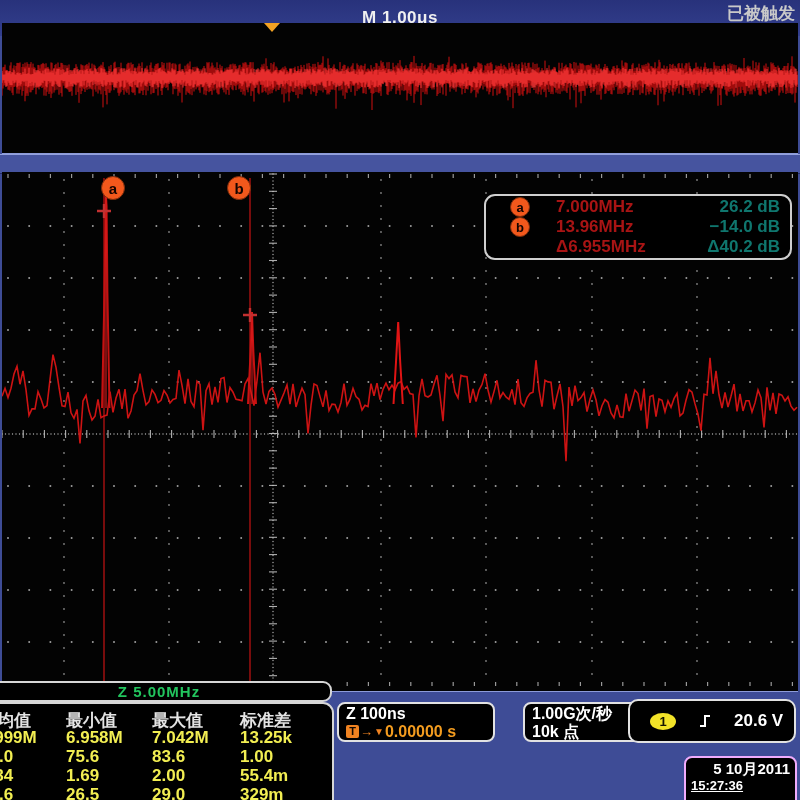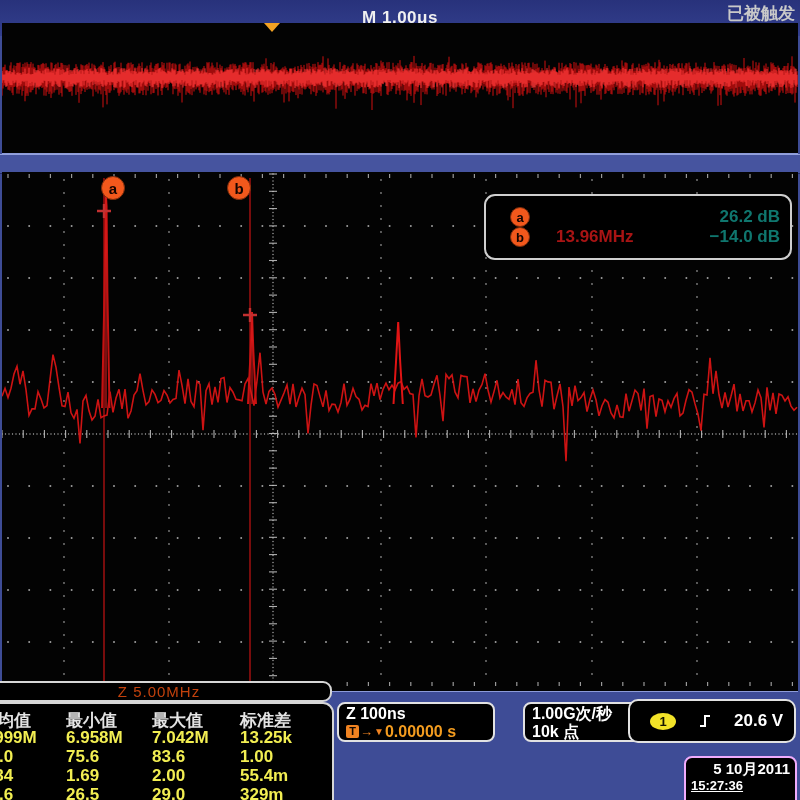--- a/index.html
+++ b/index.html
@@ -51,21 +51,21 @@
   }
   .ro-badge.empty{visibility:hidden;}
   .ro-freq{color:#a81414;font-size:17px;font-weight:bold;margin-left:26px;width:128px;white-space:nowrap;}
   .ro-val{color:#0f766e;font-size:17px;font-weight:bold;margin-left:auto;white-space:nowrap;}
   
   .zscale{
     position:absolute;left:-14px;top:681px;width:346px;height:21px;
     background:#000;border:2px solid #d6d6d6;border-radius:0 9px 9px 0;
     display:flex;align-items:center;justify-content:center;box-sizing:border-box;z-index:8;
   }
-  .zscale span{color:#c2410c;font-size:15px;font-weight:normal;letter-spacing:1px;}
+  .zscale span{color:#22c55e;font-size:15px;font-weight:bold;letter-spacing:1px;}
   .meas{
     position:absolute;left:-30px;top:702px;width:364px;height:110px;
     background:#000;border:2px solid #d6d6d6;border-radius:0 11px 0 0;
     box-sizing:border-box;padding:5px 0 0 8px;z-index:8;overflow:hidden;
   }
   .meas .mrow{display:grid;grid-template-columns:86px 86px 88px 96px;height:19px;align-items:center;}
   .meas .hcell{color:#e4e4e4;font-size:17px;font-weight:bold;white-space:nowrap;}
   .meas .vcell{color:#f2ee52;font-size:17px;font-weight:bold;white-space:nowrap;}
   .infobox{
     position:absolute;background:#000000;border:2px solid #e2e2e2;border-radius:8px;
@@ -1179,26 +1179,32 @@
       <path d="M391.5 232L394 190L396.2 150L398.2 190L400.8 232" stroke="#e01414" stroke-width="2" fill="none" opacity="1"></path>
       <path d="M95 39L109 39M102 32L102 46" stroke="#c23030" stroke-width="2.4" fill="none" opacity="1"></path>
       <path d="M241 143L255 143M248 136L248 150" stroke="#c23030" stroke-width="2.4" fill="none" opacity="1"></path>
     </svg>
   <div class="mbadge" style="left:99px;top:4px;">a</div>
   <div class="mbadge" style="left:225px;top:4px;">b</div>
 
   <div class="readout">
     <div class="ro-row">
       <span class="ro-badge">a</span>
+      <span class="ro-freq">7.000MHz</span>
       <span class="ro-val">26.2 dB</span>
     </div>
     <div class="ro-row">
       <span class="ro-badge">b</span>
       <span class="ro-freq">13.96MHz</span>
       <span class="ro-val">−14.0 dB</span>
+    </div>
+    <div class="ro-row">
+      <span class="ro-badge empty"></span>
+      <span class="ro-freq">Δ6.955MHz</span>
+      <span class="ro-val">Δ40.2 dB</span>
     </div>
   </div>
 </div>
 
 <div class="zscale">
   <span>Z 5.00MHz</span>
 </div>
 
 <div class="meas" id="meas-panel">
     <div class="mrow">

